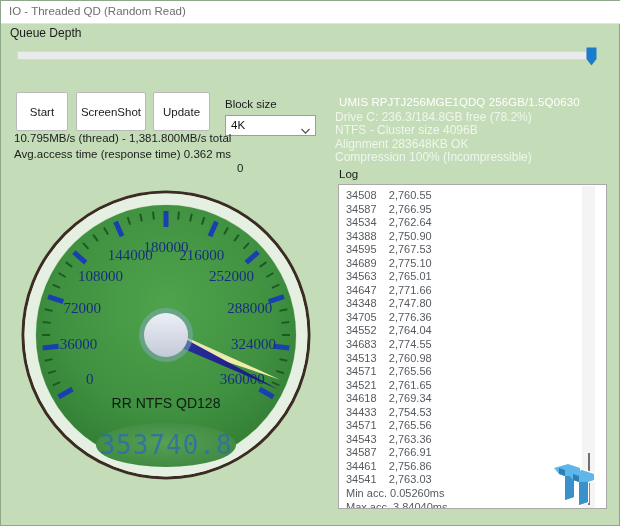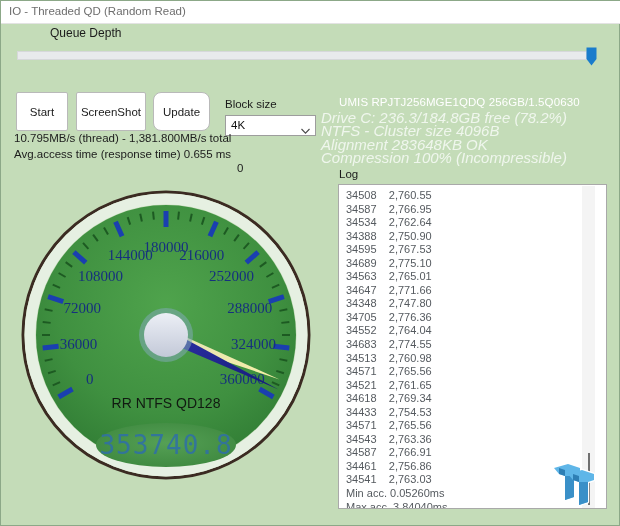--- a/index.html
+++ b/index.html
@@ -35,21 +35,21 @@
   .close-btn {
     position: absolute; right: 0; top: 0;
     width: 44px; height: 22px;
     display: flex; align-items: center; justify-content: center;
     font-size: 13px; color: #666; cursor: pointer;
   }
 
   
   .qd-label {
     position: absolute; left: 9px; top: 25px;
-    font-size: 12px; color: #1b1b1b; margin-left: 40px;
+    font-size: 12px; color: #1b1b1b;
   }
   .slider-wrap {
     position: absolute; left: 16px; top: 46px;
     width: 588px; height: 20px;
   }
   .slider-track {
     position: absolute; left: 0; top: 4px;
     width: 570px; height: 9px;
     background: #e8eaec;
     border: 1px solid #d6d8da;
@@ -69,21 +69,21 @@
     border: 1px solid #b9b9b9;
     border-radius: 2px;
     font-family: "Liberation Sans", sans-serif;
     font-size: 11.5px;
     color: #1b1b1b;
     padding: 0;
     cursor: pointer;
   }
   #btn-start     { left: 15px;  width: 52px; }
   #btn-screenshot{ left: 75px;  width: 70px; }
-  #btn-update    { left: 152px; width: 57px; border-radius: 8px; }
+  #btn-update    { left: 152px; width: 57px; }
 
   
   .blocksize-label {
     position: absolute; left: 224px; top: 97px;
     font-size: 11.5px; color: #1b1b1b;
   }
   .blocksize-select {
     position: absolute; left: 224px; top: 114px;
     width: 91px; height: 21px;
     background: #ffffff;
@@ -111,25 +111,24 @@
     font-size: 11.5px; color: #1c1c1c;
   }
 
   
   .drive-title {
     position: absolute; left: 338px; top: 95px;
     font-size: 11.5px; font-weight: normal; color: #ffffff;
     letter-spacing: 0.1px;
   }
   .drive-lines {
-    position: absolute; left: 320px; top: 110px;
-    font-size: 15px; color: #f2f8f0;
+    position: absolute; left: 334px; top: 110px;
+    font-size: 12px; color: #f2f8f0;
     line-height: 13.3px;
     opacity: .95;
-    font-style: italic;
   }
 
   
   .log-label {
     position: absolute; left: 338px; top: 167px;
     font-size: 11.5px; color: #1b1b1b;
   }
   .log-box {
     position: absolute; left: 337px; top: 183px;
     width: 269px; height: 325px;
@@ -225,21 +224,21 @@
     <span class="blocksize-value">4K</span>
     <span class="chev">
       <svg width="9" height="9" viewBox="0 0 9 9" aria-hidden="true">
         <path d="M0.5 2 L4.5 6.2 L8.5 2" fill="none" stroke="#4a4a4a" stroke-width="1.1"></path>
       </svg>
     </span>
   </div>
 
   <div class="stats">
     <div>10.795MB/s (thread) - 1,381.800MB/s total</div>
-    <div>Avg.access time (response time) 0.655 ms</div>
+    <div>Avg.access time (response time) 0.362 ms</div>
   </div>
   <div class="stat-zero">0</div>
 
   <div class="drive-title">UMIS RPJTJ256MGE1QDQ 256GB/1.5Q0630</div>
   <div class="drive-lines">
     <div>Drive C: 236.3/184.8GB free (78.2%)</div>
     <div>NTFS - Cluster size 4096B</div>
     <div>Alignment 283648KB OK</div>
     <div>Compression 100% (Incompressible)</div>
   </div>

